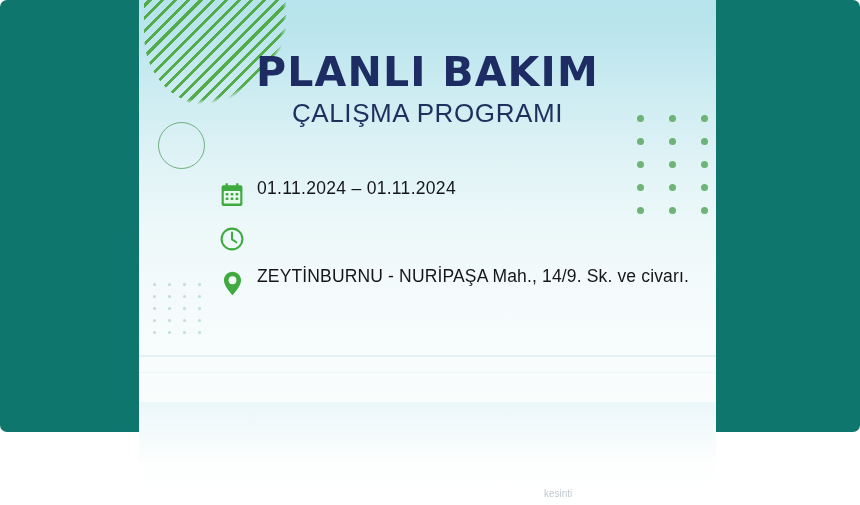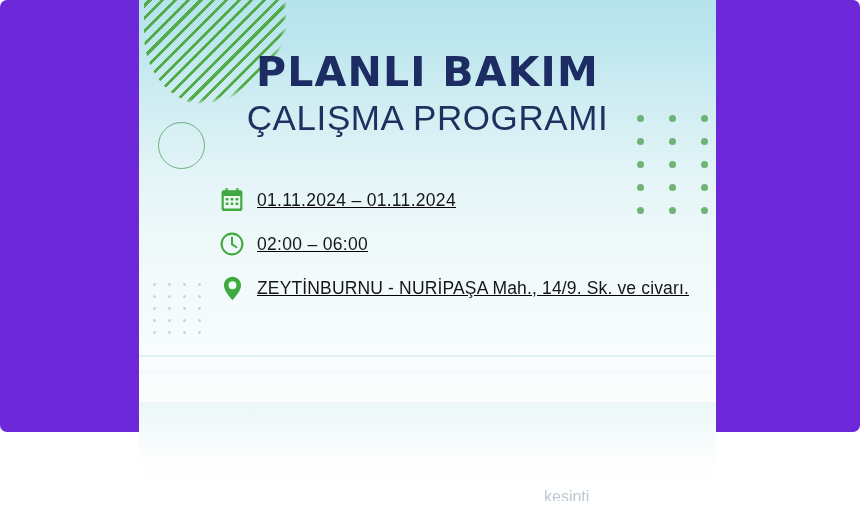--- a/index.html
+++ b/index.html
@@ -12,21 +12,21 @@
     height: 505px;
     overflow: hidden;
     font-family: "Liberation Sans", sans-serif;
   }
 
   
   #stage {
     position: relative;
     width: 860px;
     height: 432px;
-    background: #6d28d9;
+    background: #0f766e;
     border-radius: 7px;
   }
 
   
   #card {
     position: absolute;
     left: 139px;
     top: 0;
     width: 577px;
     height: 505px;
@@ -148,38 +148,37 @@
     white-space: nowrap;
   }
   #subtitle {
     position: absolute;
     left: 0;
     right: 0;
     top: 98px;
     text-align: center;
     font-family: "Liberation Sans", sans-serif;
     font-weight: normal;
-    font-size: 35px;
+    font-size: 26px;
     letter-spacing: 0.6px;
     color: #1f2f5e;
     white-space: nowrap;
   }
 
   
   #info {
     position: absolute;
     left: 80px;
     top: 178px;
     width: 500px;
   }
   .row {
     display: flex;
-    align-items: center;
+    align-items: flex-start;
     height: 44px;
-    text-decoration: underline;
   }
   .row .ico {
     width: 38px;
     min-width: 38px;
     height: 34px;
     display: flex;
     align-items: center;
     justify-content: flex-start;
   }
   .row .txt {
@@ -195,21 +194,21 @@
 
   
   #footer-ghost {
     position: absolute;
     left: 405px;
     top: 488px;
     width: 180px;
     height: 13px;
     overflow: hidden;
     font-family: "Liberation Sans", sans-serif;
-    font-size: 16px;
+    font-size: 10px;
     color: rgba(40, 70, 95, 0.30);
     white-space: nowrap;
   }
 </style>
 </head>
 <body>
 
 <div id="stage">
 
   <div id="card">
@@ -287,21 +286,20 @@
         <span class="txt num">01.11.2024 – 01.11.2024</span>
       </div>
 
       <div class="row">
         <span class="ico">
           <svg width="26" height="26" viewBox="0 0 24 24" aria-hidden="true">
             <circle cx="12" cy="12" r="9.6" fill="none" stroke="#3faa3f" stroke-width="1.9"></circle>
             <path d="M12 6.1v6.2l4.1 2.7" fill="none" stroke="#3faa3f" stroke-width="1.9" stroke-linecap="round" stroke-linejoin="round"></path>
           </svg>
         </span>
-        <span class="txt num">02:00 – 06:00</span>
       </div>
 
 
       <div class="row">
         <span class="ico">
           <svg width="27" height="27" viewBox="0 0 24 24" aria-hidden="true">
             <path d="M12 1.6c-4.2 0-7.6 3.4-7.6 7.6 0 5.6 7.6 13.2 7.6 13.2s7.6-7.6 7.6-13.2c0-4.2-3.4-7.6-7.6-7.6z" fill="#3faa3f"></path>
             <circle cx="12" cy="9.1" r="3.5" fill="#f2fbf5"></circle>
           </svg>
         </span>

